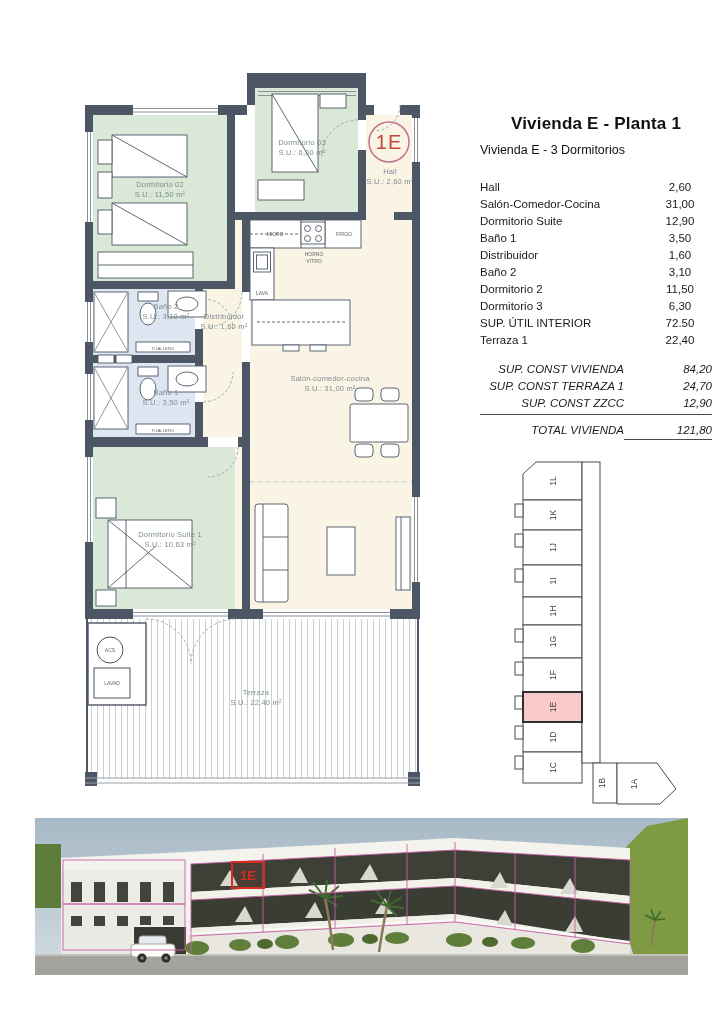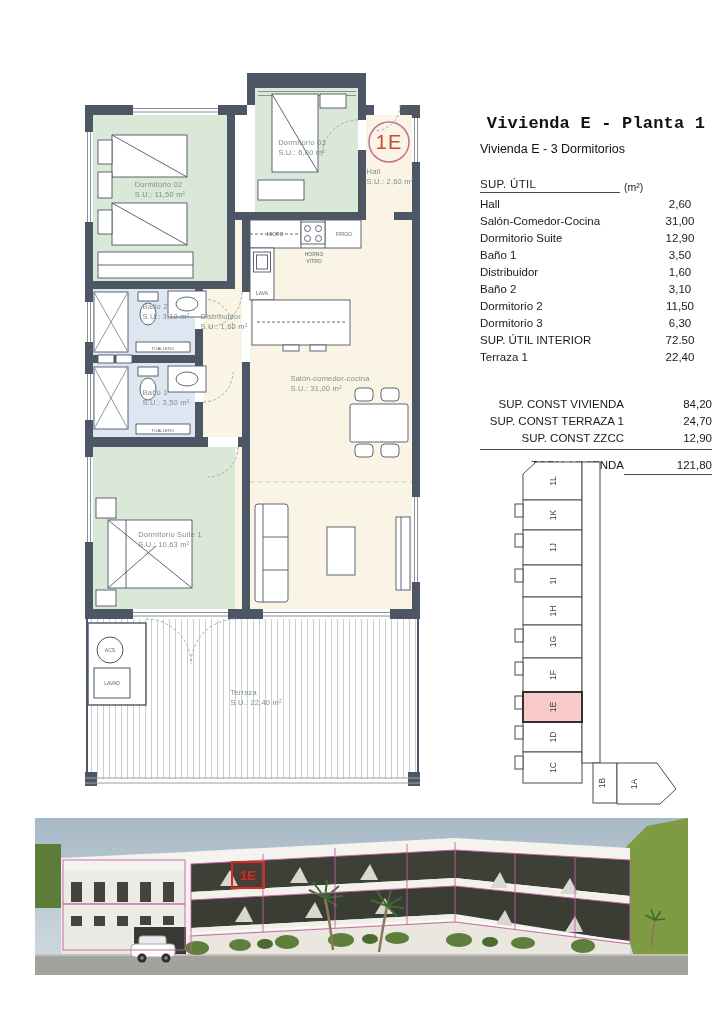--- a/index.html
+++ b/index.html
@@ -1,35 +1,35 @@
 <!DOCTYPE html>
 <html><head>
 <meta charset="utf-8">
 <style>
   html,body{margin:0;padding:0;background:#fff;}
   .page{position:relative;width:723px;height:1024px;background:#ffffff;
         font-family:"Liberation Sans",sans-serif;overflow:hidden;}
   
   .plan{position:absolute;left:78px;top:52px;width:345px;height:748px;}
   .plan svg{position:absolute;left:0;top:0;width:100%;height:100%;}
-  .room-label{position:absolute;transform:translateX(-50%);text-align:left;
+  .room-label{position:absolute;transform:translateX(-50%);text-align:center;
       color:#7d8e91;font-size:7.5px;line-height:1.3;letter-spacing:.2px;white-space:nowrap;}
   .room-label .rl-name,.room-label .rl-area{display:block;}
   
   .info{position:absolute;left:480px;top:114px;width:232px;color:#111;}
-  .info .title{font-size:17px;font-weight:bold;text-align:center;margin:0 0 9px 0;letter-spacing:.2px;font-family:Liberation Mono, monospace;}
+  .info .title{font-size:17px;font-weight:bold;text-align:center;margin:0 0 9px 0;letter-spacing:.2px;}
   .info .subtitle{font-size:12.5px;font-weight:normal;margin:8px 0 22px 0;}
   .tbl{font-size:11.5px;color:#1a1a1a;}
   .tbl-head{display:flex;align-items:flex-end;margin-bottom:3px;}
   .tbl-head .lbl{width:140px;border-bottom:1.2px solid #4a4a4a;padding-bottom:2px;letter-spacing:.3px;}
   .tbl-head .unit{flex:1;padding-left:4px;font-size:10.5px;}
   .trow{display:flex;line-height:17px;}
   .trow .lbl{flex:1;}
   .trow .val{width:64px;text-align:center;}
-  .sum{margin-top:30px;}
+  .sum{margin-top:12px;font-style:italic;}
   .sum .trow .lbl{text-align:right;}
   .sum .trow .val{width:88px;text-align:right;}
   .sum .total{border-top:1.2px solid #4a4a4a;margin-top:2px;padding-top:7px;}
   .sum .total .val{border-bottom:1.2px solid #4a4a4a;}
   
   .keyplan{position:absolute;left:512px;top:452px;width:180px;height:360px;}
   
   .photo{position:absolute;left:35px;top:818px;width:653px;height:157px;}
 </style>
 </head>
@@ -269,24 +269,20 @@
       <span class="rl-name">Terraza</span>
       <span class="rl-area">S.U.: 22,40 m²</span>
     </div>
   </section>
 
   <aside class="info">
     <h1 class="title">Vivienda E - Planta 1</h1>
     <h2 class="subtitle">Vivienda E - 3 Dormitorios</h2>
 
     <div class="tbl">
-      <div class="tbl-head">
-        <span class="lbl">SUP. ÚTIL</span>
-        <span class="unit">(m²)</span>
-      </div>
       <div class="trow">
         <span class="lbl">Hall</span>
         <span class="val">2,60</span>
       </div>
       <div class="trow">
         <span class="lbl">Salón-Comedor-Cocina</span>
         <span class="val">31,00</span>
       </div>
       <div class="trow">
         <span class="lbl">Dormitorio Suite</span>

